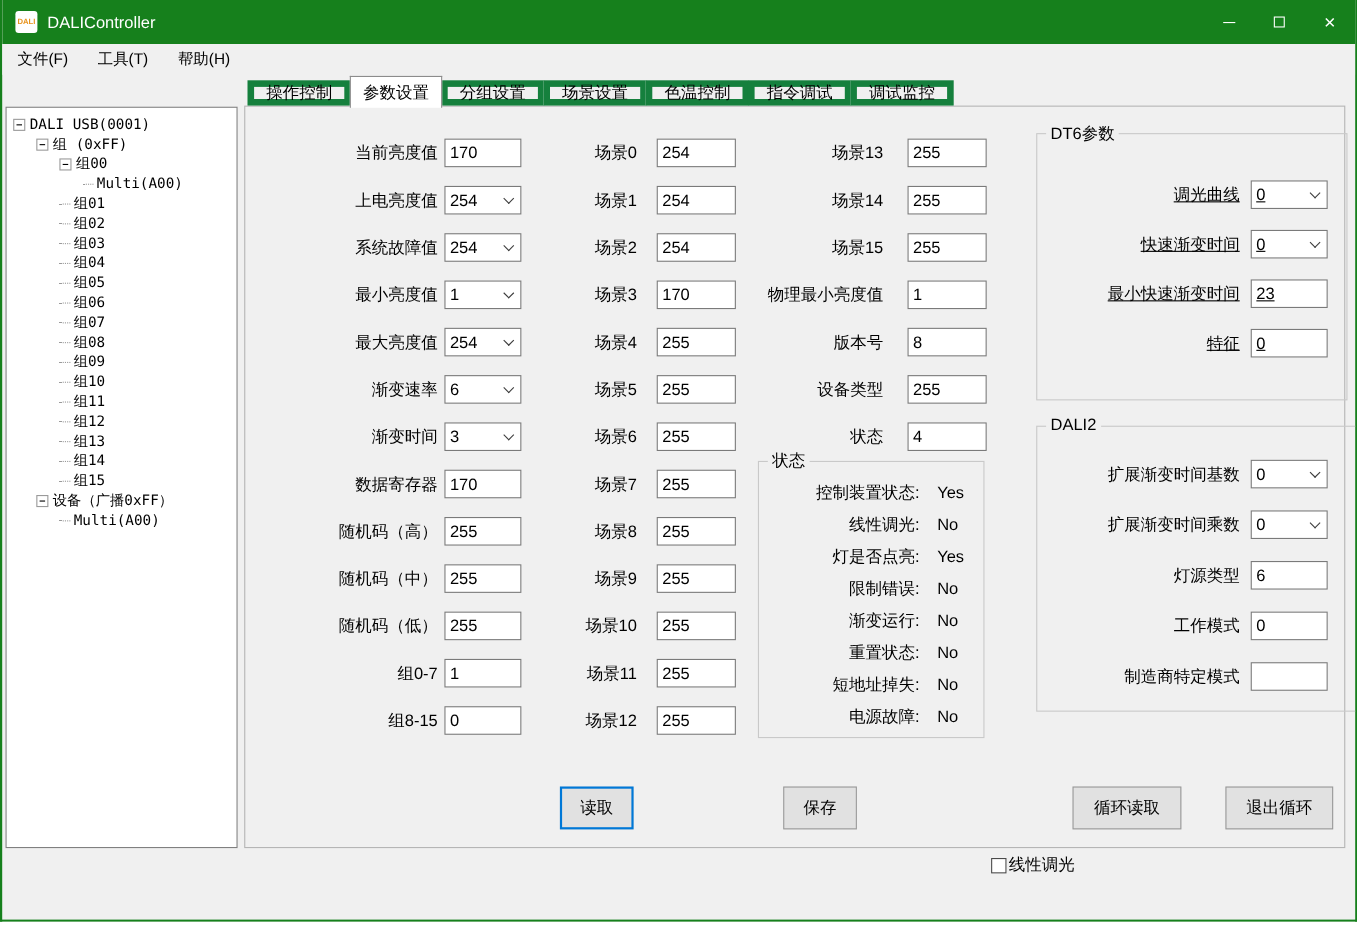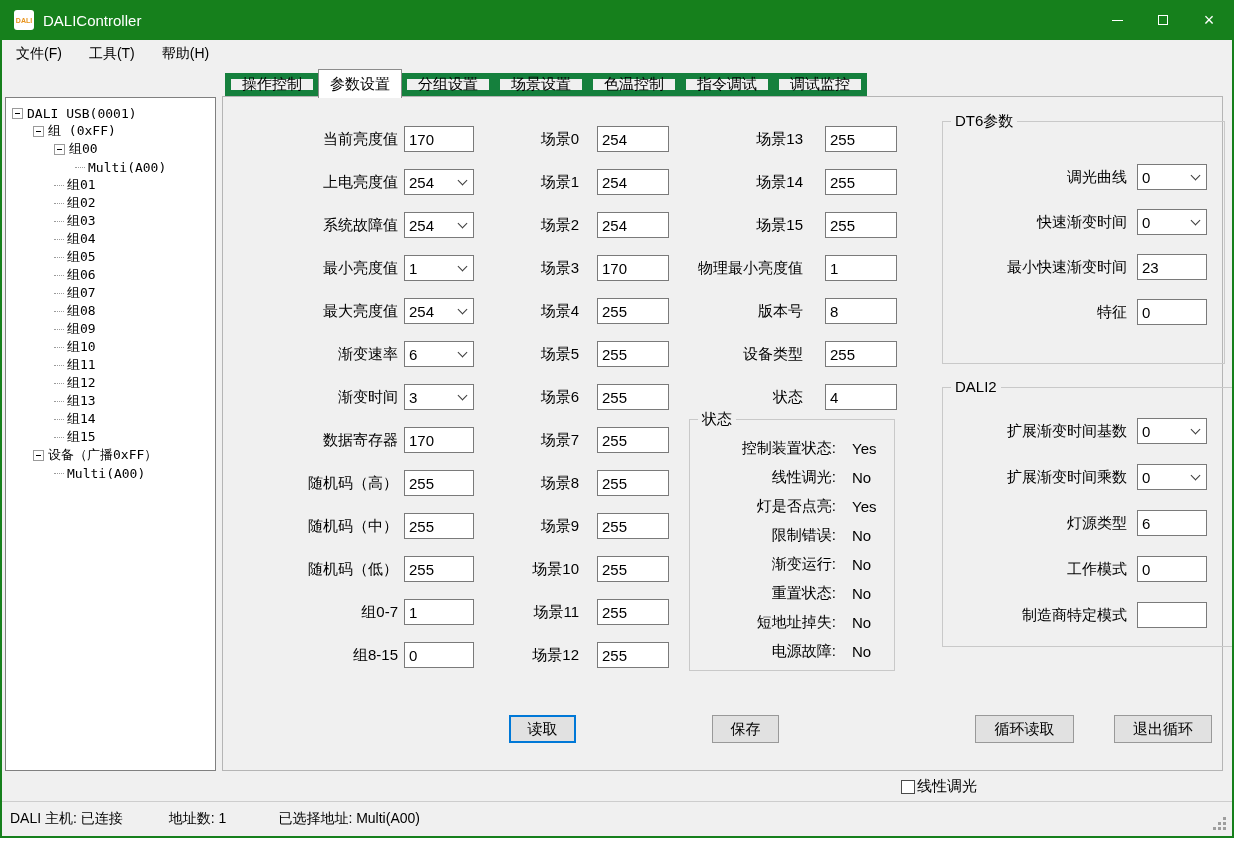--- a/index.html
+++ b/index.html
@@ -66,28 +66,28 @@
   .col3 .flabel { width:132px; margin-right:22px; }
 
   .gbox { position:absolute; border:1px solid #c9c9c9; }
   .gtitle { position:absolute; top:-10px; left:8px; background:#f0f0f0; padding:0 4px; font-size:15px; }
 
   .sgroup { left:466px; top:322px; width:206px; height:252px; padding-top:14px; }
   .srow { display:flex; align-items:center; height:29px; font-size:15px; }
   .slabel { width:146px; text-align:right; white-space:nowrap; }
   .sval { margin-left:16px; }
 
-  .g1 { left:719px; top:24px;  width:283px; height:243px; padding-top:42px; }
+  .g1 { left:719px; top:24px;  width:283px; height:243px; padding-top:42px;text-decoration:underline; }
   .g2 { left:719px; top:290px; width:319px; height:260px; padding-top:30px; }
   .grow { display:flex; align-items:center; height:26px; }
   .g1 .grow { margin-bottom:19px; }
   .g2 .grow { margin-bottom:20px; }
   .glabel { width:184px; text-align:right; margin-right:10px; font-size:15px; white-space:nowrap; }
 
-  .btn { position:absolute; height:28px; background:#e1e1e1; border:1px solid #999;
+  .btn { position:absolute; height:39px; background:#e1e1e1; border:1px solid #999;
          font-family:"Liberation Sans", sans-serif; font-size:15px; color:#000; cursor:default; }
   .btn-read { left:286px; top:618px; width:67px; border:2px solid #0078d7; }
   .btn-save { left:489px; top:618px; width:67px; }
   .btn-loop { left:752px; top:618px; width:99px; }
   .btn-exit { left:891px; top:618px; width:98px; }
 
   .cbrow { position:absolute; left:899px; top:777px; display:flex; align-items:center;
            gap:2px; font-size:15px; }
   .cb { width:14px; height:14px; border:1px solid #4a4a4a; background:#fff; }
 
@@ -487,20 +487,14 @@
     <button class="btn btn-save">保存</button>
     <button class="btn btn-loop">循环读取</button>
     <button class="btn btn-exit">退出循环</button>
   </div>
 
   <div class="cbrow">
     <span class="cb"></span>
     <span>线性调光</span>
   </div>
 
-  <div class="statusbar">
-    <span class="sb1">DALI 主机: 已连接</span>
-    <span class="sb2">地址数: 1</span>
-    <span class="sb3">已选择地址: Multi(A00)</span>
-    <span class="grip"></span>
-  </div>
 
 </div>
 
 </body></html>

